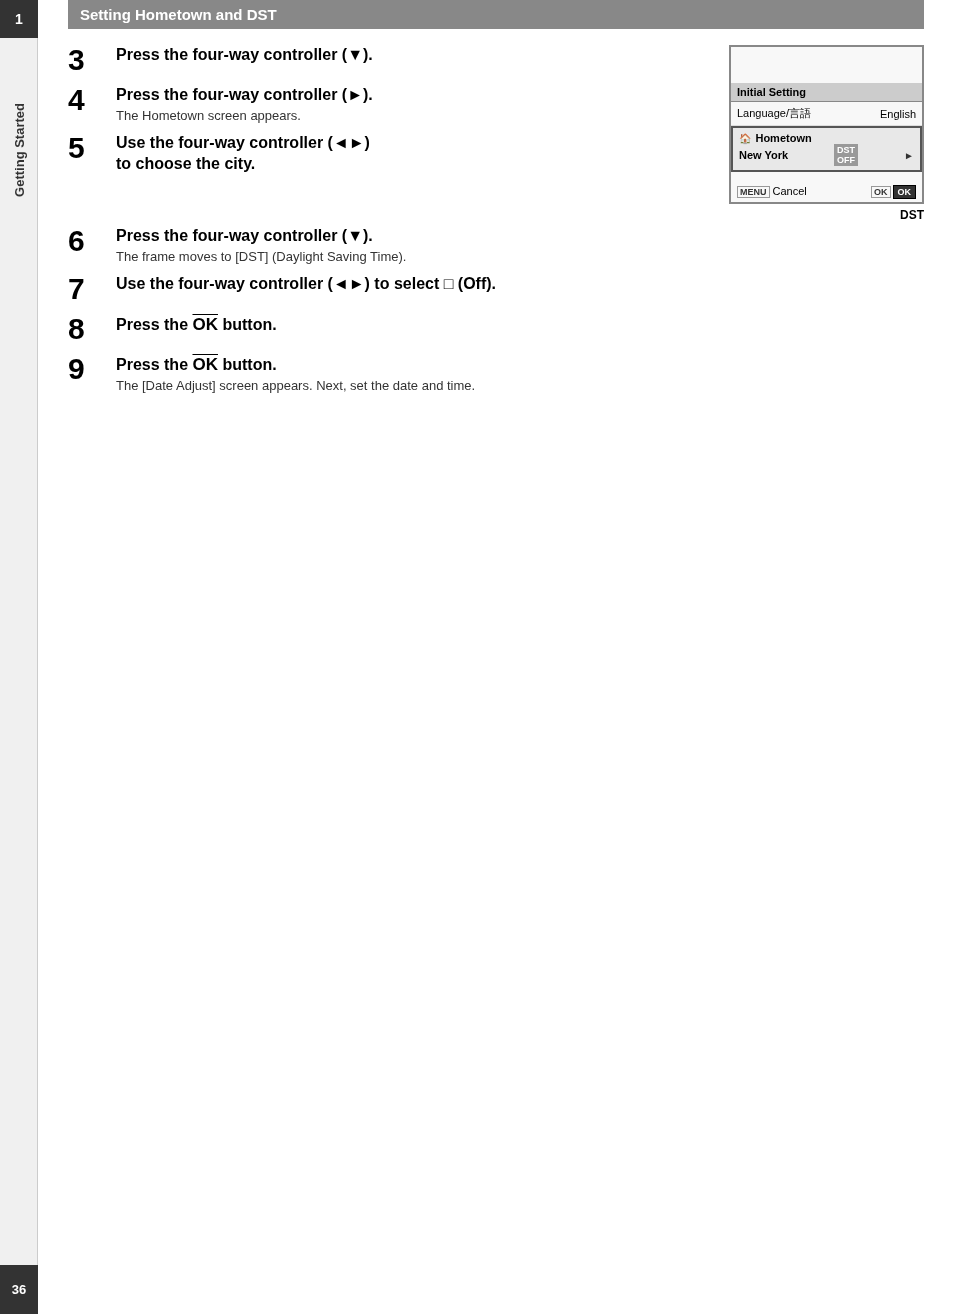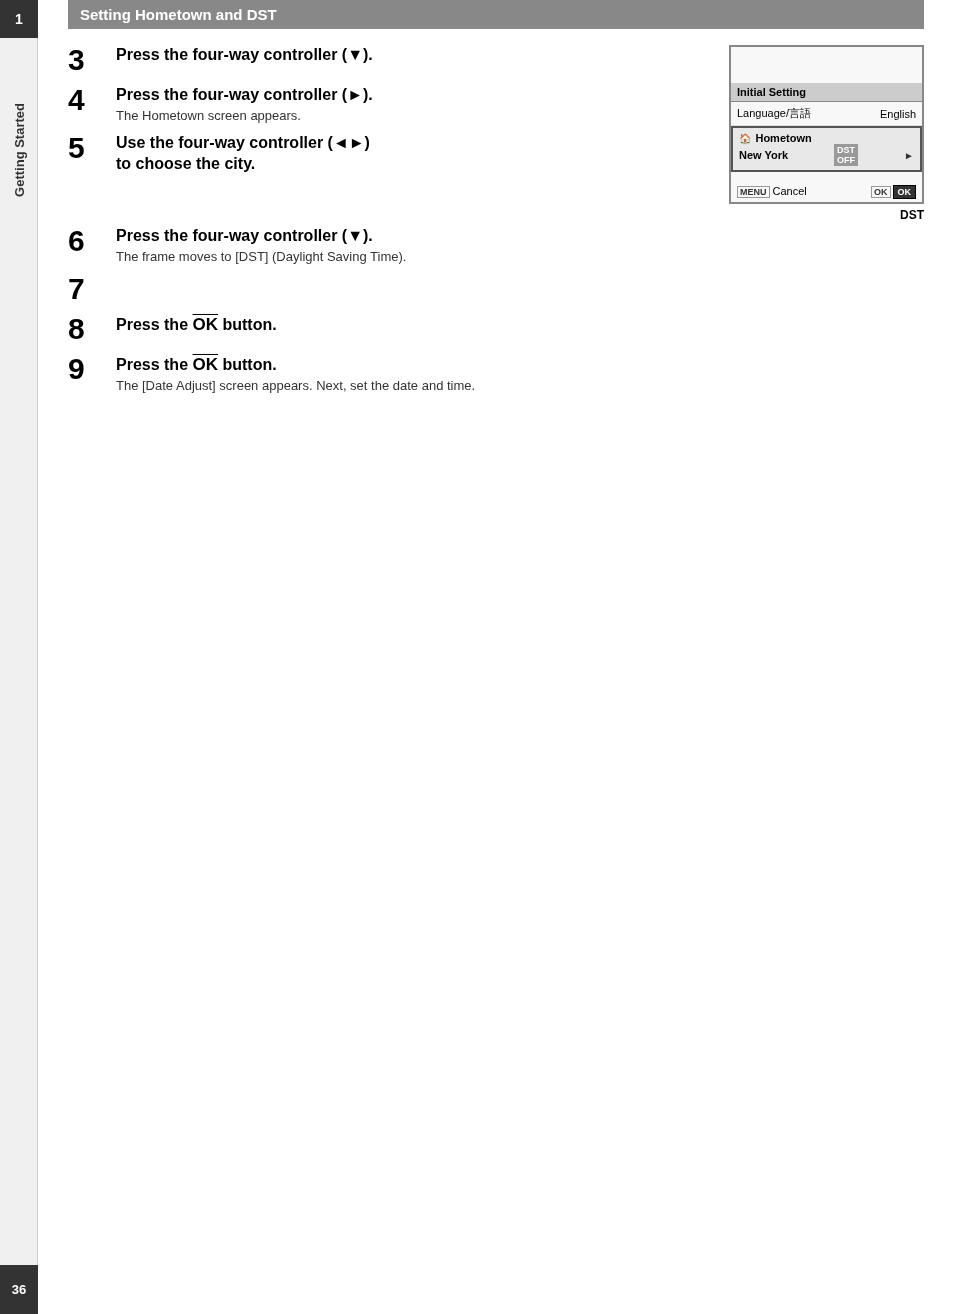--- a/index.html
+++ b/index.html
@@ -337,20 +337,25 @@
     <div class="step-content">
       <div class="step-title">
         Press the four-way controller (<strong>▼</strong>).
       </div>
       <div class="step-desc">The frame moves to [DST] (Daylight Saving Time).</div>
     </div>
   </div>
 
   <div class="step">
     <div class="step-number">7</div>
+    <div class="step-content">
+      <div class="step-title">
+        Use the four-way controller (<strong>◄►</strong>) to select □ (Off).
+      </div>
+    </div>
   </div>
 
   <div class="step">
     <div class="step-number">8</div>
     <div class="step-content">
       <div class="step-title">
         Press the <span style="text-decoration:overline;font-size:17px;font-weight:bold;">OK</span> button.
       </div>
     </div>
   </div>

